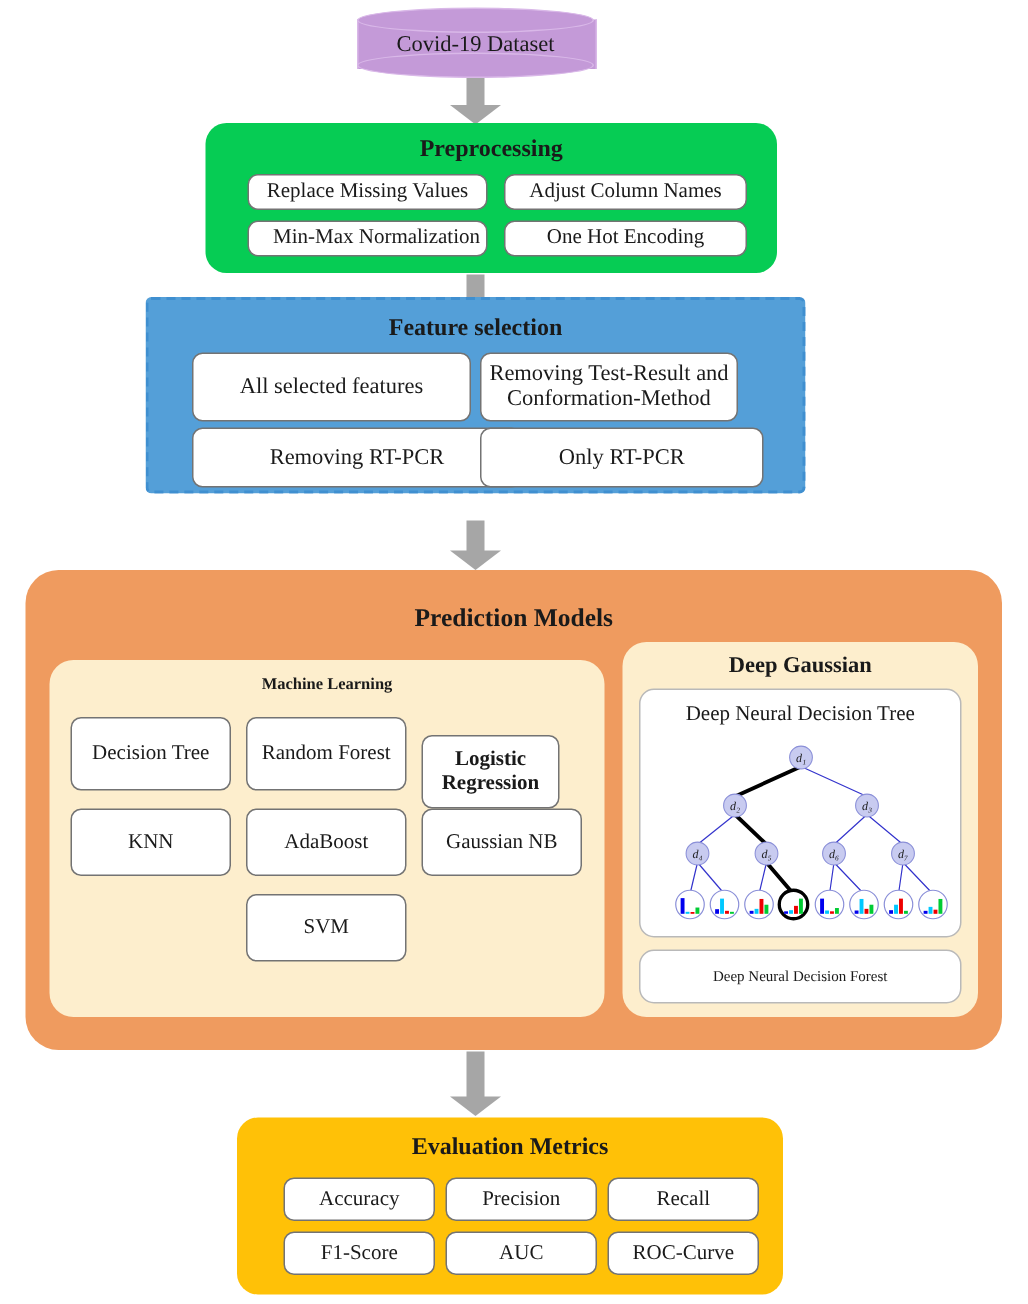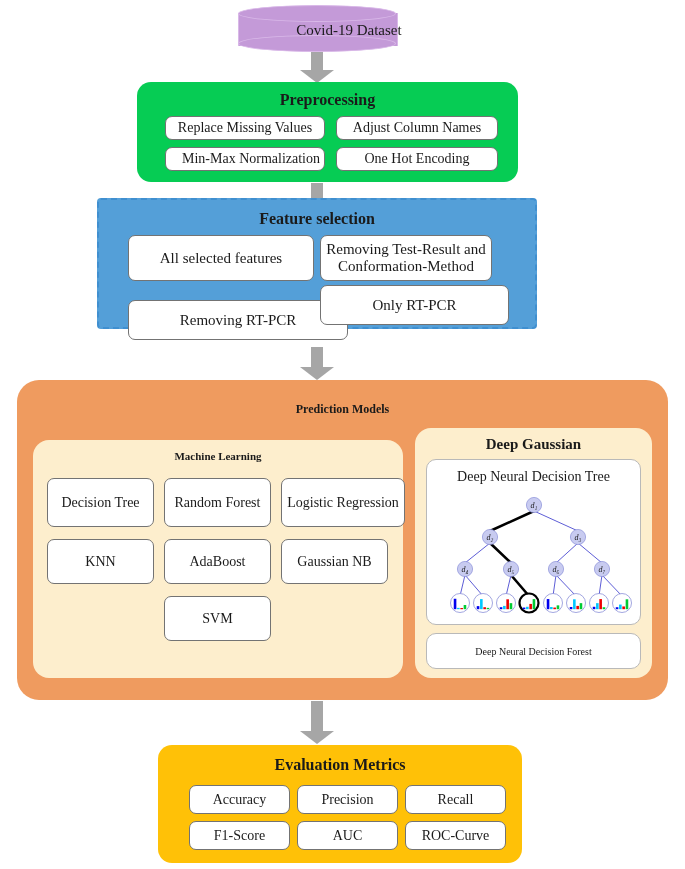--- a/index.html
+++ b/index.html
@@ -80,21 +80,20 @@
     box-sizing: border-box;
   }
   #dataset-cylinder .cyl-label {
     position: absolute;
     left: 0; top: 14px;
     width: 158px; height: 22px;
     display: flex; align-items: center; justify-content: center;
     font-size: 15px;
     color: #1a1a1a;
     z-index: 3;
-    padding-left: 32px;
   }
 
   
   .arrow {
     position: absolute;
     width: 34px;
   }
   .arrow .shaft {
     position: absolute;
     left: 11px;
@@ -161,21 +160,21 @@
 
   
   #preprocessing-title { top: 9px; font-size: 16px; }
   .pp-item { position: absolute; height: 24px; font-size: 14px; }
 
   
   #feature-selection-title { top: 10px; font-size: 16px; }
   .fs-item { position: absolute; font-size: 15px; }
 
   
-  #prediction-models-title { top: 22px; font-size: 12px; }
+  #prediction-models-title { top: 22px; font-size: 17px; }
   #ml-title { position: absolute; left: 0; right: 0; top: 10px; text-align: center; font-weight: bold; font-size: 11px; color:#1a1a1a;}
   #dl-title { position: absolute; left: 0; right: 0; top: 8px; text-align: center; font-weight: bold; font-size: 15px; color:#1a1a1a;}
   .ml-item { position: absolute; font-size: 14px; }
 
   
   #dndt-box {
     position: absolute;
     left: 11px; top: 31px;
     width: 215px; height: 166px;
     background: #ffffff;
@@ -253,21 +252,21 @@
 
   <div class="block" id="feature-selection-block">
     <div class="section-title" id="feature-selection-title">Feature selection</div>
 
     <div class="pill fs-item" style="left:29px; top:35px; width:186px; height:46px;">
       <span>All selected features</span>
     </div>
     <div class="pill fs-item" style="left:221px; top:35px; width:172px; height:46px; padding:0 4px;">
       <span>Removing Test-Result and Conformation-Method</span>
     </div>
-    <div class="pill fs-item" style="left:29px; top:85px; width:220px; height:40px;margin-top:15px;">
+    <div class="pill fs-item" style="left:29px; top:85px; width:220px; height:40px;">
       <span>Removing RT-PCR</span>
     </div>
     <div class="pill fs-item" style="left:221px; top:85px; width:189px; height:40px;">
       <span>Only RT-PCR</span>
     </div>
   </div>
 
   <div class="arrow" style="left:300px; top:347px; height:34px;">
     <div class="shaft" style="height:21px;"></div>
     <div class="head" style="top:20px;"></div>
@@ -278,21 +277,21 @@
 
     <div class="panel" id="ml-panel">
       <div id="ml-title">Machine Learning</div>
 
       <div class="pill ml-item" style="left:14px; top:38px; width:107px; height:49px;">
         <span>Decision Tree</span>
       </div>
       <div class="pill ml-item" style="left:131px; top:38px; width:107px; height:49px;">
         <span>Random Forest</span>
       </div>
-      <div class="pill ml-item" style="left:248px; top:38px; width:124px; height:49px;">
+      <div class="pill ml-item" style="left:248px; top:50px; width:92px; height:49px;font-weight:bold;">
         <span>Logistic Regression</span>
       </div>
 
       <div class="pill ml-item" style="left:14px; top:99px; width:107px; height:45px;">
         <span>KNN</span>
       </div>
       <div class="pill ml-item" style="left:131px; top:99px; width:107px; height:45px;">
         <span>AdaBoost</span>
       </div>
       <div class="pill ml-item" style="left:248px; top:99px; width:107px; height:45px;">

